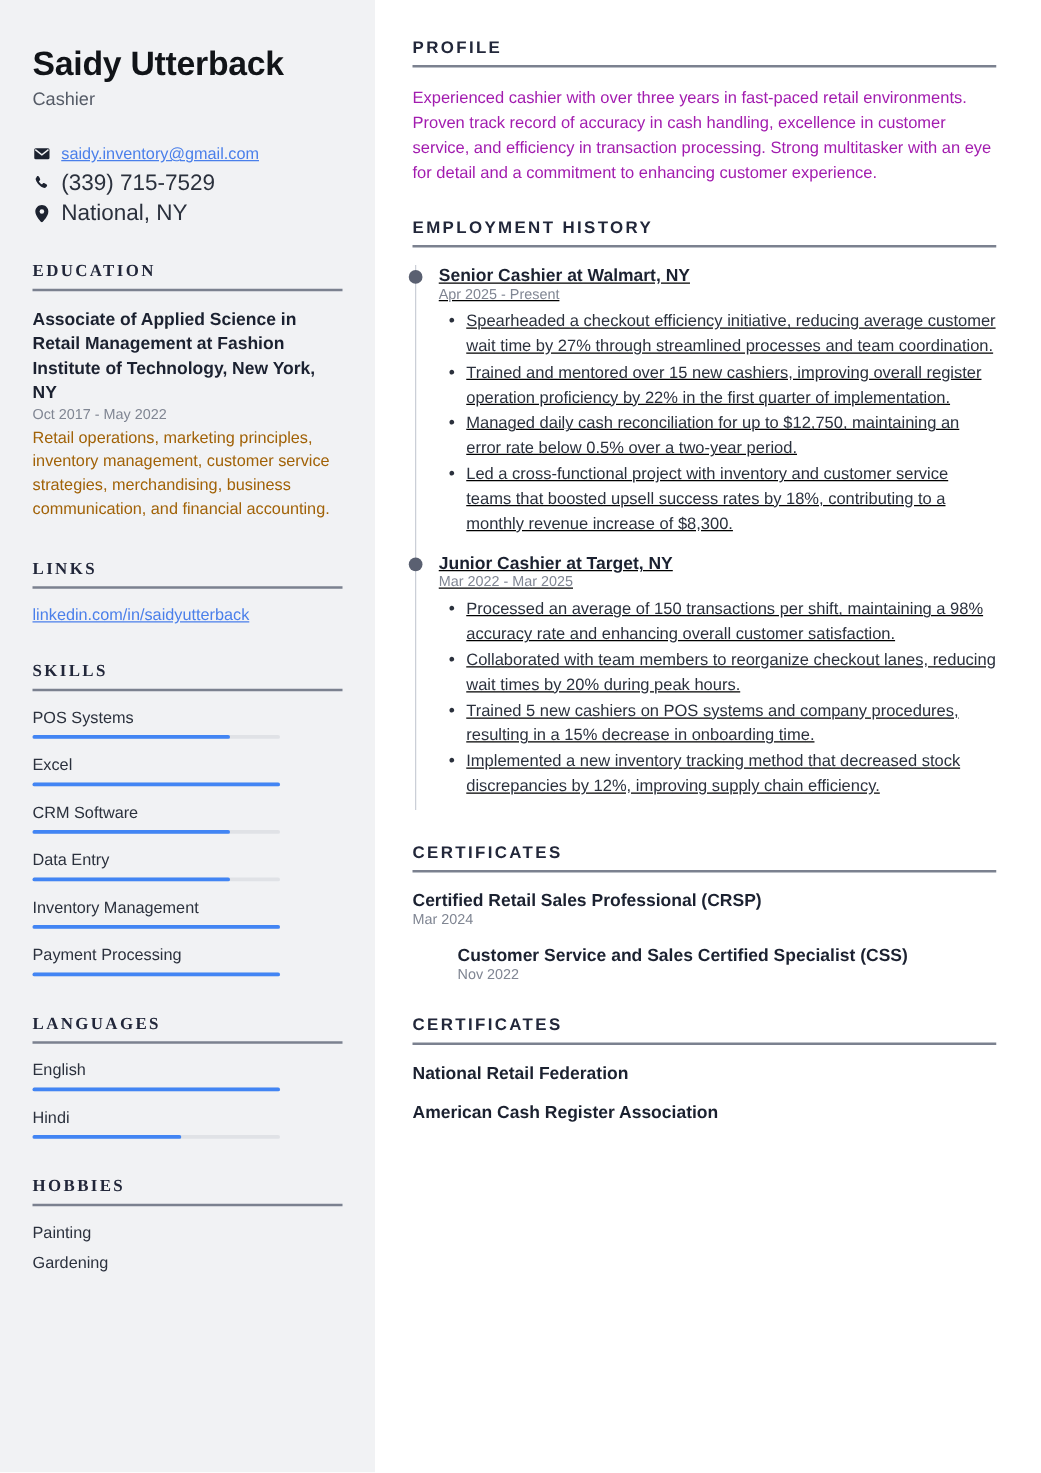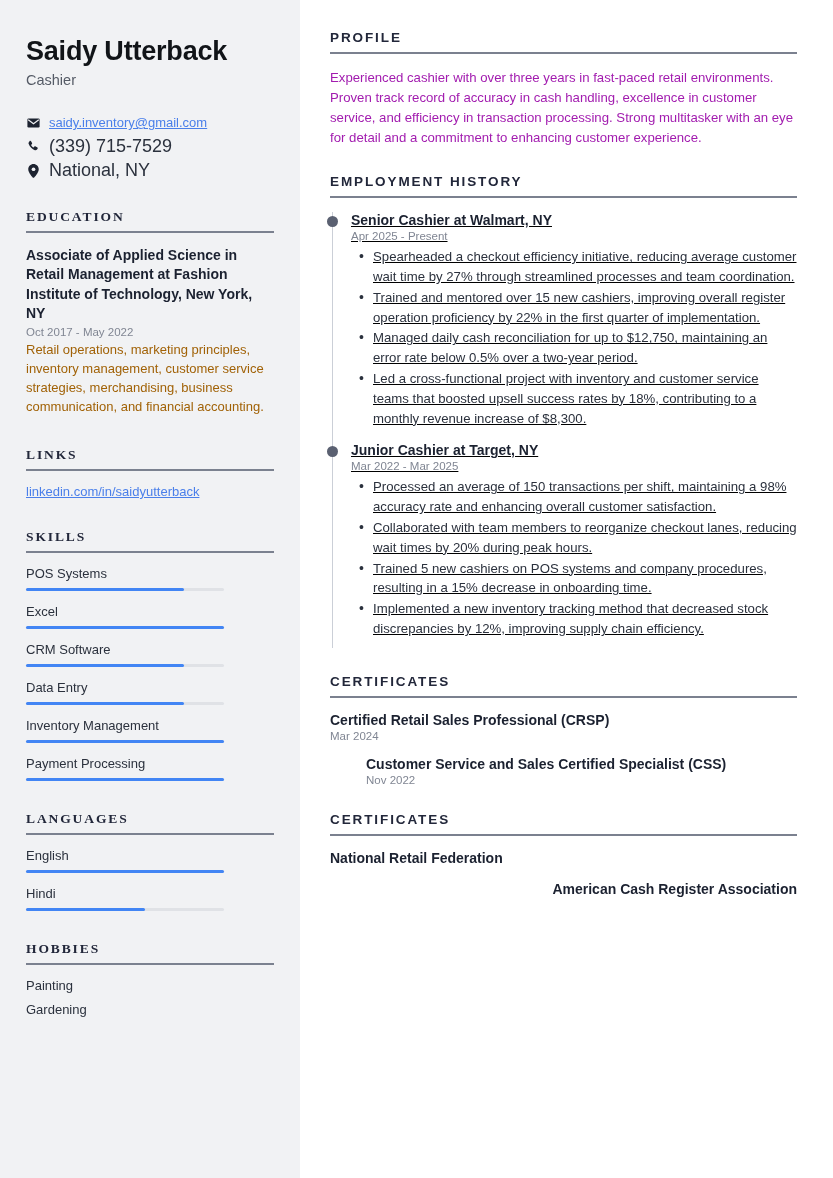--- a/index.html
+++ b/index.html
@@ -78,21 +78,21 @@
   .job-bullets li::before {
     content: "\2022"; position: absolute; left: 8px; top: -1px;
     color: #2b313d; font-size: 14px;
   }
 
   .cert { margin-bottom: 14px; }
   .cert:last-child { margin-bottom: 0; margin-left: 36px; }
   .cert-name { font-size: 14px; font-weight: 700; color: #1b2130; }
   .cert-date { font-size: 11.5px; color: #808693; margin-top: 2px; }
   .member { font-size: 14px; font-weight: 700; color: #1b2130; margin-bottom: 15px; }
-  .member:last-child { margin-bottom: 2px; text-align: right; }
+  .member:last-child { margin-bottom: 2px; }
 </style>
 </head>
 <body>
 
 <div class="page">
 
   <aside class="sidebar">
 
     <div>
       <div class="name">Saidy Utterback</div>

